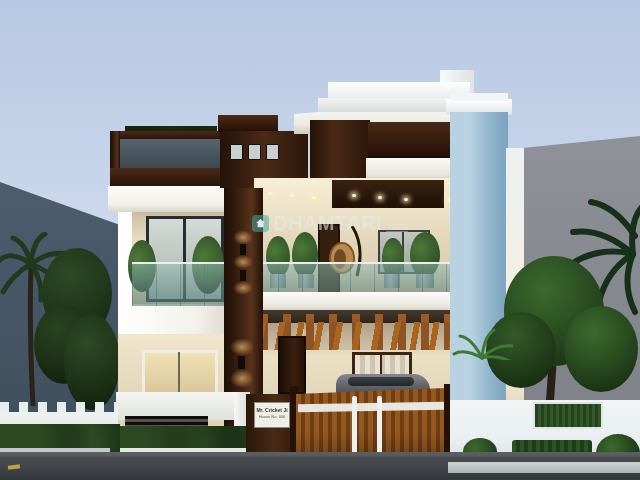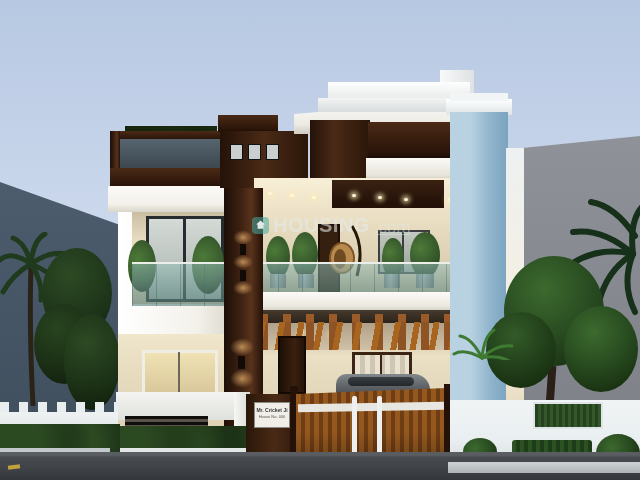--- a/index.html
+++ b/index.html
@@ -24,21 +24,21 @@
   .header-badge{position:absolute;left:20px;top:2px;width:160px;height:41px;
         background:var(--badge-bg,#9ba1a9);text-align:center;padding-top:3px;box-sizing:border-box;}
   .header-badge .l1{font-size:9.5px;font-weight:bold;color:var(--badge-text,#7a1015);line-height:1.3;}
   .header-badge .l2{font-size:6.3px;color:#8e1a15;line-height:1.35;}
   .wm{position:absolute;left:252px;top:212px;display:flex;align-items:center;gap:4px;}
   .wm-icon{width:17px;height:17px;border-radius:4px;background:rgba(70,170,160,.55);position:relative;}
   .wm-icon::after{content:"";position:absolute;left:3px;top:3px;width:11px;height:11px;
         background:rgba(255,255,255,.85);
         clip-path:polygon(50% 10%,90% 46%,76% 46%,76% 85%,24% 85%,24% 46%,10% 46%);}
   .wm-brand{font-size:20px;font-weight:bold;color:rgba(228,234,234,.58);letter-spacing:.5px;}
-  .wm-suffix{font-size:17px;color:rgba(228,234,234,.4);margin-top:6px;text-decoration:underline;}
+  .wm-suffix{font-size:10px;color:rgba(228,234,234,.4);margin-top:6px;text-decoration:underline;}
   .nameplate{position:absolute;left:254px;top:402px;width:36px;height:26px;background:#f0eee7;
         border:1px solid #8a8a82;box-sizing:border-box;text-align:center;padding-top:4px;}
   .nameplate .n1{font-size:5px;font-weight:bold;color:#3a3a3a;line-height:1.4;}
   .nameplate .n2{font-size:4px;color:#555;}
 </style>
 </head>
 <body>
 
 <div id="scene">
 
@@ -233,18 +233,18 @@
      radial-gradient(circle at 64% 55%,#2c4a22 24%,rgba(0,0,0,0) 60%),
      radial-gradient(circle at 88% 48%,#1d3317 24%,rgba(0,0,0,0) 58%);"></div>
 
   <div class="abs" style="left:0;top:448px;width:110px;height:9px;background:#c3c8ca;"></div>
   <div class="abs" style="left:0;top:452px;width:640px;height:28px;background:linear-gradient(180deg,#5a5e63 0 3px,#474b50 20%,var(--road,#3f4347) 60%,#33363a);"></div>
   <div class="abs" style="left:448px;top:462px;width:192px;height:11px;background:linear-gradient(180deg,#cdd2d4,#aeb3b6);"></div>
   <div class="abs" style="left:8px;top:465px;width:12px;height:4px;background:#c2a23c;transform:rotate(-8deg);"></div>
 
   <div class="wm">
     <div class="wm-icon"></div>
-    <div class="wm-brand">HOUSING</div>
+    <div class="wm-brand">DHAMTARI</div>
     <div class="wm-suffix">.com</div>
   </div>
 
 
 </div>
 
 </body></html>

